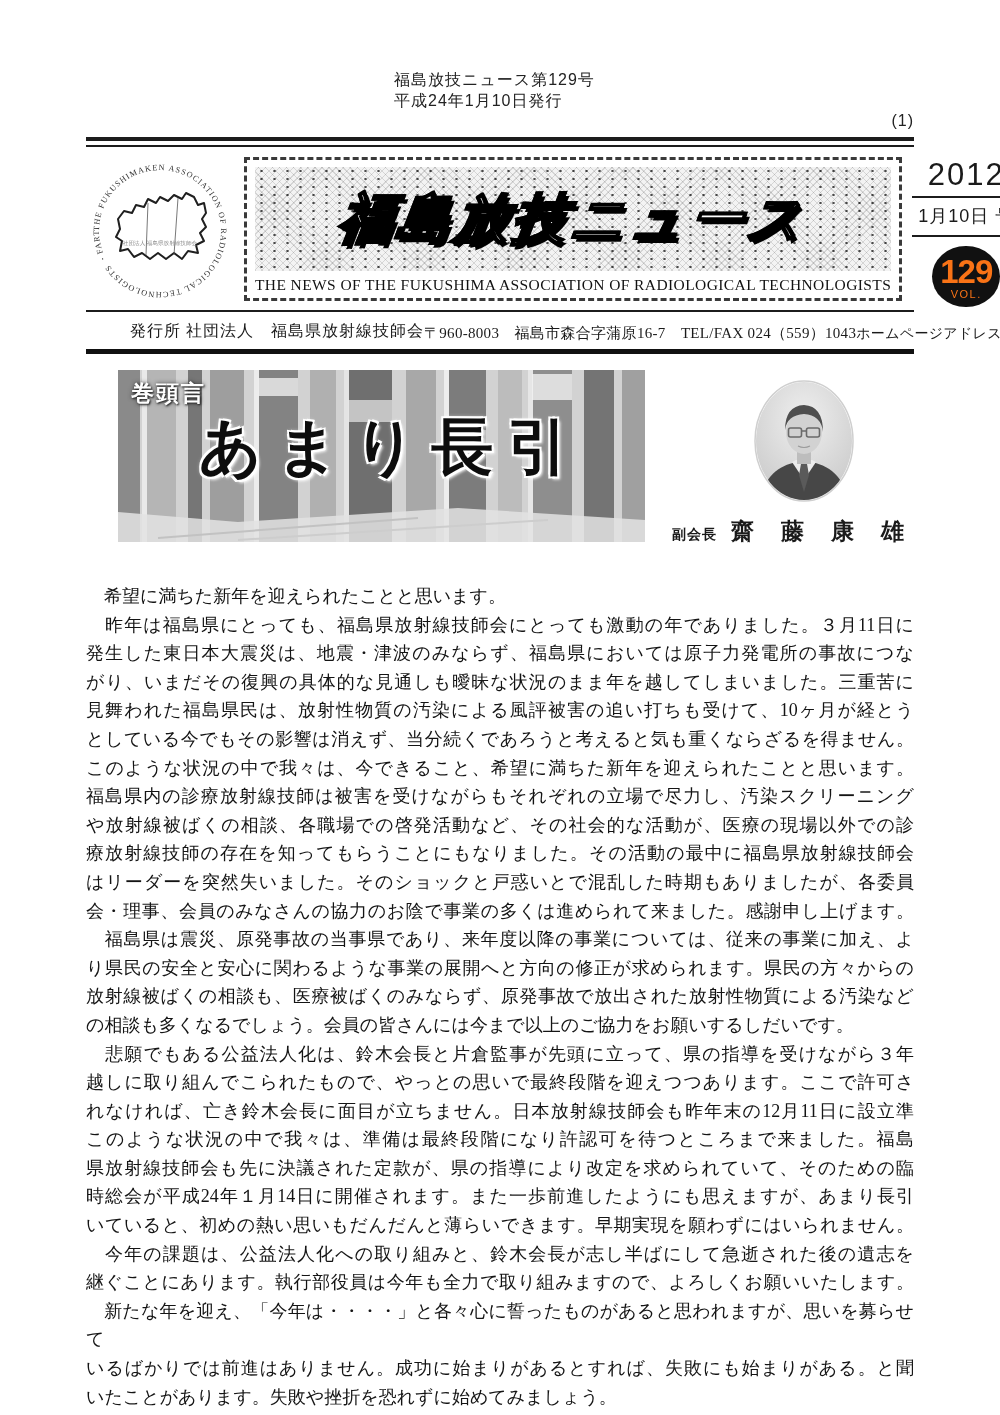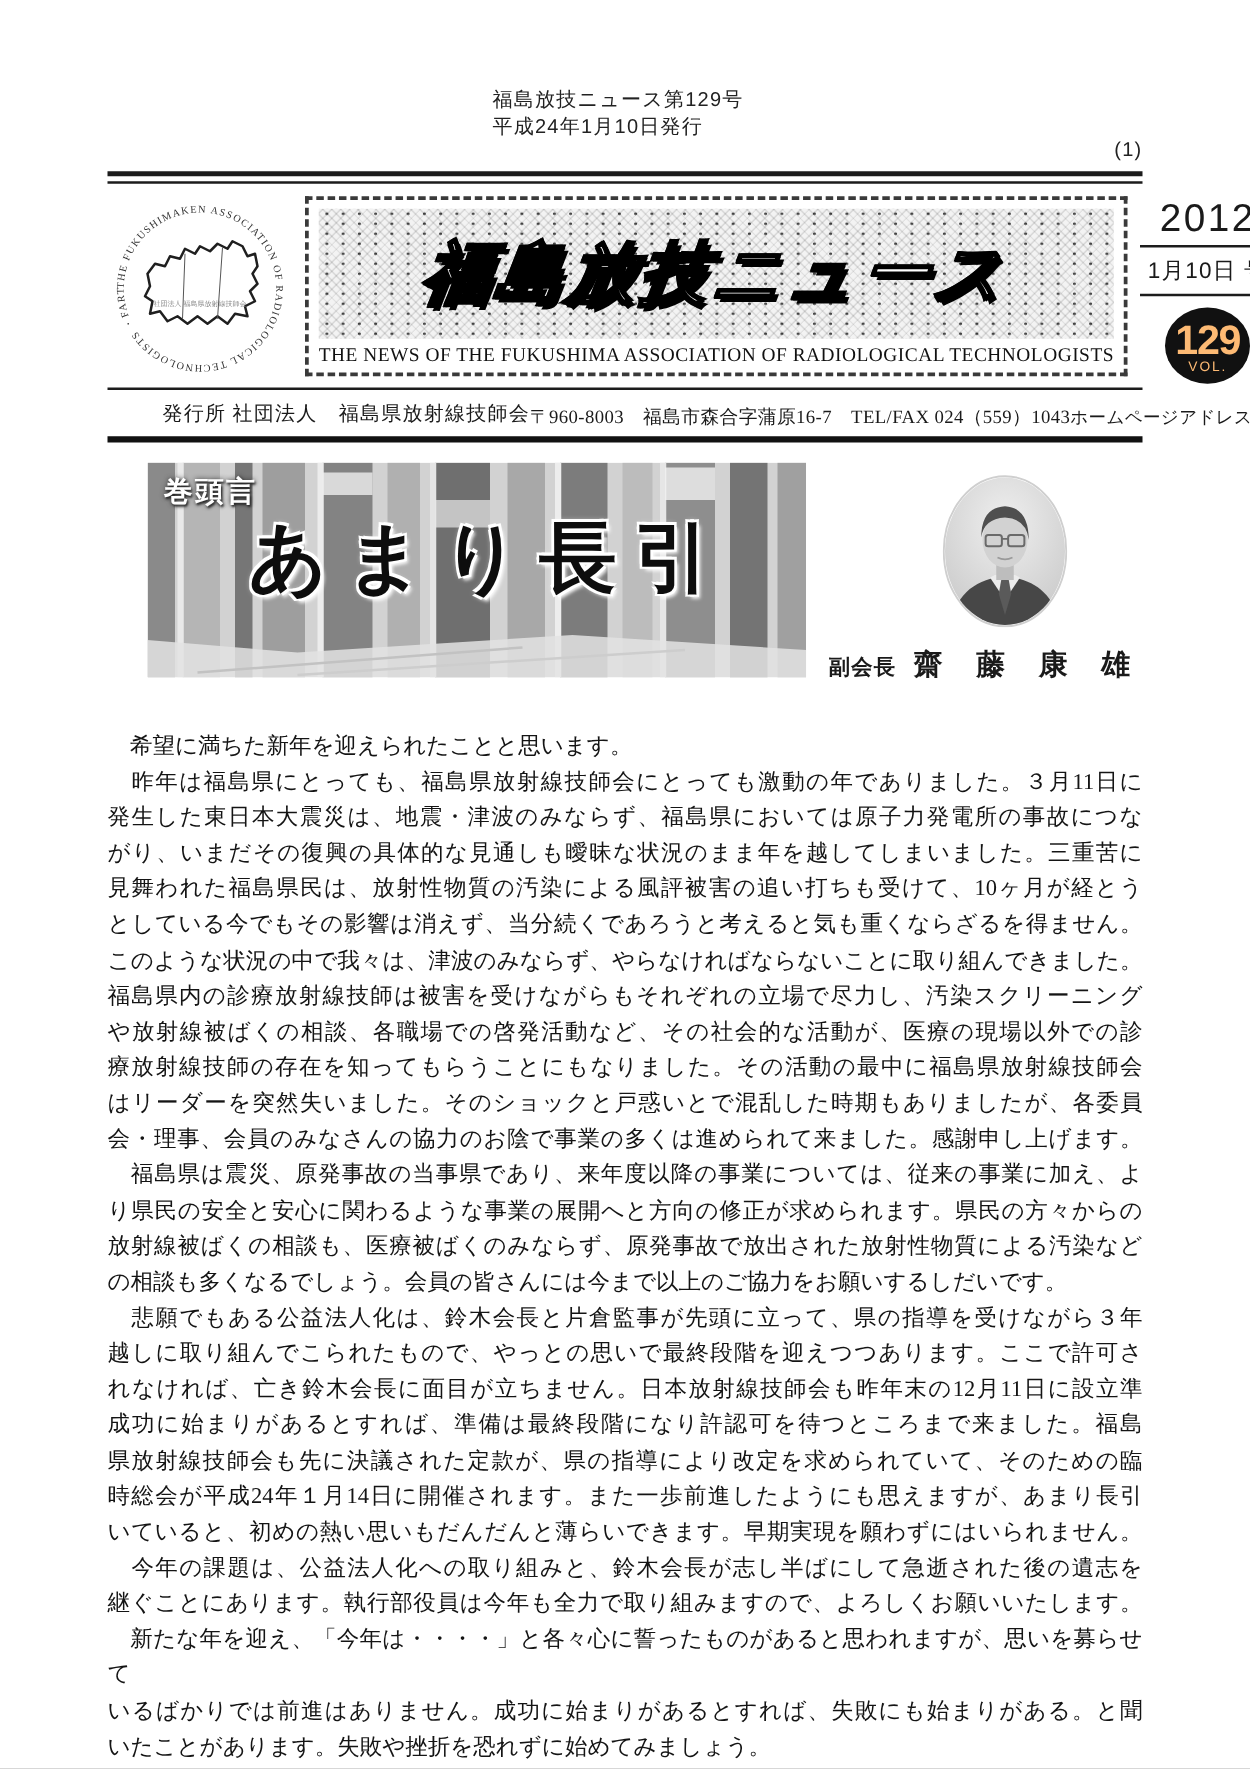--- a/index.html
+++ b/index.html
@@ -65,21 +65,21 @@
   }
   .mast-right{
     flex:0 0 108px;display:flex;flex-direction:column;align-items:stretch;
     font-family:"Liberation Sans","DejaVu Sans",sans-serif;text-align:center;
   }
   .mast-year{font-size:31px;letter-spacing:2px;font-weight:500;line-height:1.15;margin-top:2px;}
   .mast-rule{height:0;border-bottom:2px solid #1c1c1c;margin:3px 0 4px 0;}
   .mast-datelabel{font-size:18px;letter-spacing:1px;padding:2px 0 4px 0;}
   .vol-circle{
     width:68px;height:68px;border-radius:50%;
-    background:#111;color:#fdba74;margin:5px auto 0 auto;
+    background:#111;color:#f97316;margin:5px auto 0 auto;
     display:flex;flex-direction:column;align-items:center;justify-content:center;
     line-height:1;
   }
   .vol-number{font-size:33px;font-weight:900;letter-spacing:-1px;margin-top:2px;}
   .vol-label{font-size:11px;letter-spacing:1.5px;margin-top:1px;}
   .thin-rule{margin-top:3px;height:2px;background:#1c1c1c;}
   
   .publisher-row{display:flex;margin-top:9px;align-items:flex-start;}
   .pub-issuer{font-size:16px;letter-spacing:1px;margin-left:44px;white-space:nowrap;text-align:center;}
   .pub-right{margin-left:auto;margin-right:72px;display:flex;flex-direction:row;align-items:flex-end;}
@@ -103,21 +103,21 @@
     font-size:62px;font-weight:900;color:#0d0d0d;
     letter-spacing:14px;white-space:nowrap;line-height:1;
     text-shadow:2px 2px 0 #fff,-2px -2px 0 #fff,2px -2px 0 #fff,-2px 2px 0 #fff,0 0 5px #fff,3px 3px 3px rgba(255,255,255,0.9);
   }
   .portrait{position:absolute;left:668px;top:10px;width:100px;height:122px;}
   .author-line{
     position:absolute;right:8px;top:146px;
     display:flex;align-items:baseline;white-space:nowrap;
     font-family:"Liberation Sans","DejaVu Sans",sans-serif;
   }
-  .author-role{font-size:17px;font-weight:700;letter-spacing:1px;}
+  .author-role{font-size:14px;font-weight:700;letter-spacing:1px;}
   .author-name{font-size:23px;font-weight:600;letter-spacing:2px;margin-left:14px;}
   
   .article-body{margin-top:38px;font-size:18px;line-height:28.6px;color:#141414;}
   .body-line{white-space:normal;}
   .body-line.just{text-align:justify;text-align-last:justify;}
 </style>
 </head>
 <body>
 
 <div class="page">
@@ -243,34 +243,34 @@
     </div>
   </div>
 
   <div class="article-body">
       <div class="body-line">　希望に満ちた新年を迎えられたことと思います。</div>
       <div class="body-line just">　昨年は福島県にとっても、福島県放射線技師会にとっても激動の年でありました。３月11日に</div>
       <div class="body-line just">発生した東日本大震災は、地震・津波のみならず、福島県においては原子力発電所の事故につな</div>
       <div class="body-line just">がり、いまだその復興の具体的な見通しも曖昧な状況のまま年を越してしまいました。三重苦に</div>
       <div class="body-line just">見舞われた福島県民は、放射性物質の汚染による風評被害の追い打ちも受けて、10ヶ月が経とう</div>
       <div class="body-line just">としている今でもその影響は消えず、当分続くであろうと考えると気も重くならざるを得ません。</div>
-      <div class="body-line just">このような状況の中で我々は、津波のみならず、やらなければならないことに取り組んできました。</div>
+      <div class="body-line just">このような状況の中で我々は、今できること、希望に満ちた新年を迎えられたことと思います。</div>
       <div class="body-line just">福島県内の診療放射線技師は被害を受けながらもそれぞれの立場で尽力し、汚染スクリーニング</div>
       <div class="body-line just">や放射線被ばくの相談、各職場での啓発活動など、その社会的な活動が、医療の現場以外での診</div>
       <div class="body-line just">療放射線技師の存在を知ってもらうことにもなりました。その活動の最中に福島県放射線技師会</div>
       <div class="body-line just">はリーダーを突然失いました。そのショックと戸惑いとで混乱した時期もありましたが、各委員</div>
       <div class="body-line just">会・理事、会員のみなさんの協力のお陰で事業の多くは進められて来ました。感謝申し上げます。</div>
       <div class="body-line just">　福島県は震災、原発事故の当事県であり、来年度以降の事業については、従来の事業に加え、よ</div>
       <div class="body-line just">り県民の安全と安心に関わるような事業の展開へと方向の修正が求められます。県民の方々からの</div>
       <div class="body-line just">放射線被ばくの相談も、医療被ばくのみならず、原発事故で放出された放射性物質による汚染など</div>
       <div class="body-line">の相談も多くなるでしょう。会員の皆さんには今まで以上のご協力をお願いするしだいです。</div>
       <div class="body-line just">　悲願でもある公益法人化は、鈴木会長と片倉監事が先頭に立って、県の指導を受けながら３年</div>
       <div class="body-line just">越しに取り組んでこられたもので、やっとの思いで最終段階を迎えつつあります。ここで許可さ</div>
       <div class="body-line just">れなければ、亡き鈴木会長に面目が立ちません。日本放射線技師会も昨年末の12月11日に設立準</div>
-      <div class="body-line just">成功に始まりがあるとすれば、準備は最終段階になり許認可を待つところまで来ました。福島</div>
+      <div class="body-line just">このような状況の中で我々は、準備は最終段階になり許認可を待つところまで来ました。福島</div>
       <div class="body-line just">県放射線技師会も先に決議された定款が、県の指導により改定を求められていて、そのための臨</div>
       <div class="body-line just">時総会が平成24年１月14日に開催されます。また一歩前進したようにも思えますが、あまり長引</div>
       <div class="body-line just">いていると、初めの熱い思いもだんだんと薄らいできます。早期実現を願わずにはいられません。</div>
       <div class="body-line just">　今年の課題は、公益法人化への取り組みと、鈴木会長が志し半ばにして急逝された後の遺志を</div>
       <div class="body-line just">継ぐことにあります。執行部役員は今年も全力で取り組みますので、よろしくお願いいたします。</div>
       <div class="body-line just">　新たな年を迎え、「今年は・・・・」と各々心に誓ったものがあると思われますが、思いを募らせて</div>
       <div class="body-line just">いるばかりでは前進はありません。成功に始まりがあるとすれば、失敗にも始まりがある。と聞</div>
       <div class="body-line">いたことがあります。失敗や挫折を恐れずに始めてみましょう。</div>
     </div>
 

